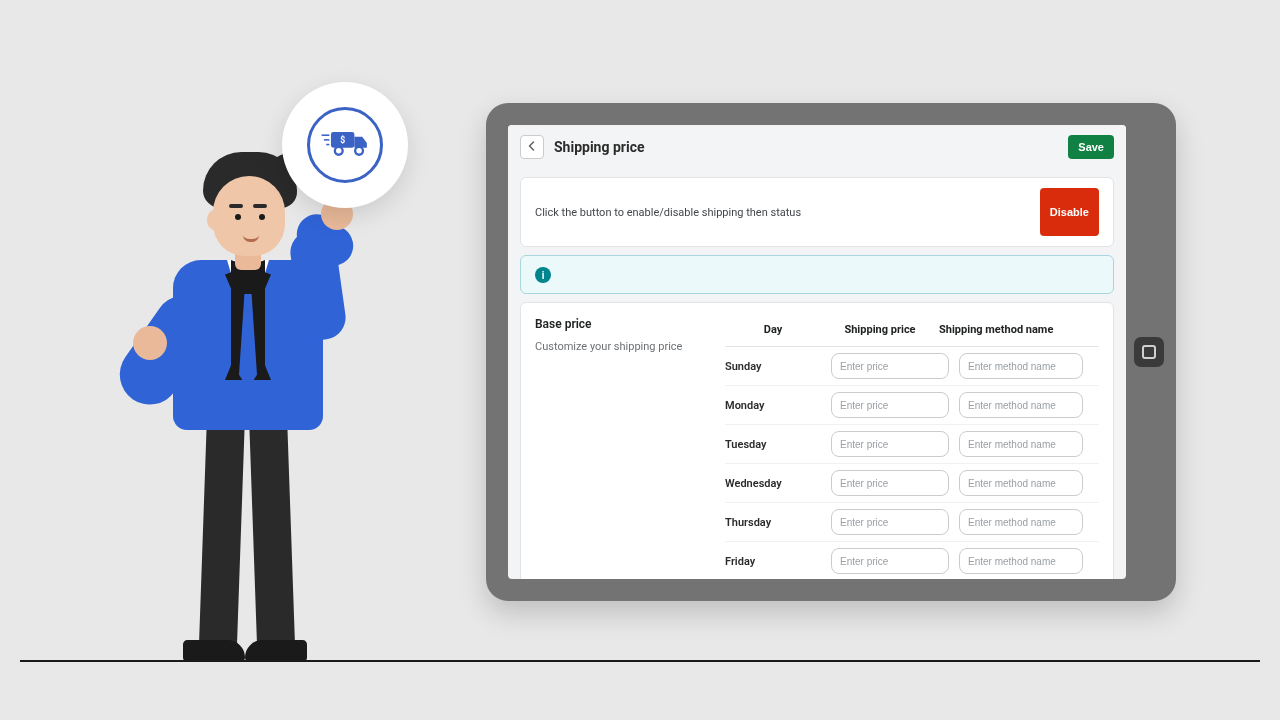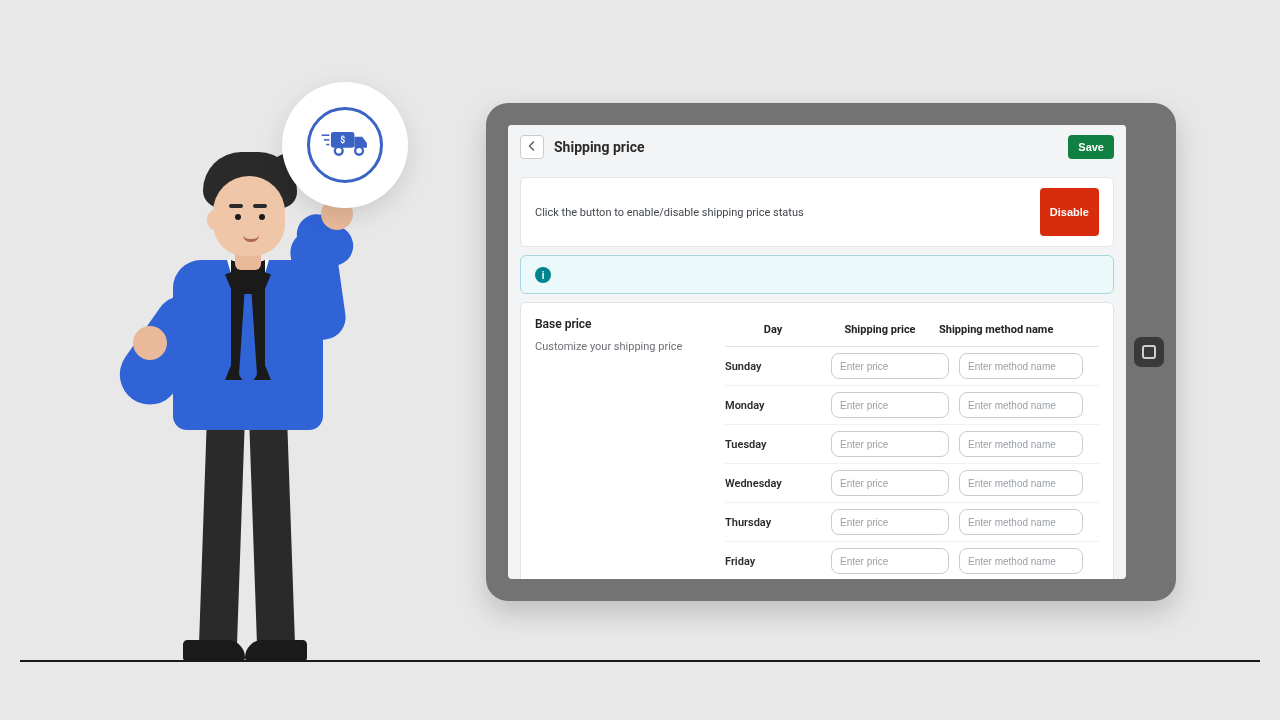--- a/index.html
+++ b/index.html
@@ -400,21 +400,21 @@
           <svg viewBox="0 0 24 24">
               <path d="M15 4l-8 8 8 8" fill="none" stroke="#5c5f62" stroke-width="3" stroke-linecap="round" stroke-linejoin="round"></path>
             </svg>
         </span>
       </div>
       <div class="page-title">Shipping price</div>
       <button class="btn-save">Save</button>
     </div>
 
     <div class="card">
-      <div class="msg">Click the button to enable/disable shipping price status</div>
+      <div class="msg">Click the button to enable/disable shipping then status</div>
       <button class="btn-disable">Disable</button>
     </div>
 
     <div class="banner">
       <div class="info-icon">i</div>
     </div>
 
     <div class="panel">
       <div class="left">
         <h4>Base price</h4>

